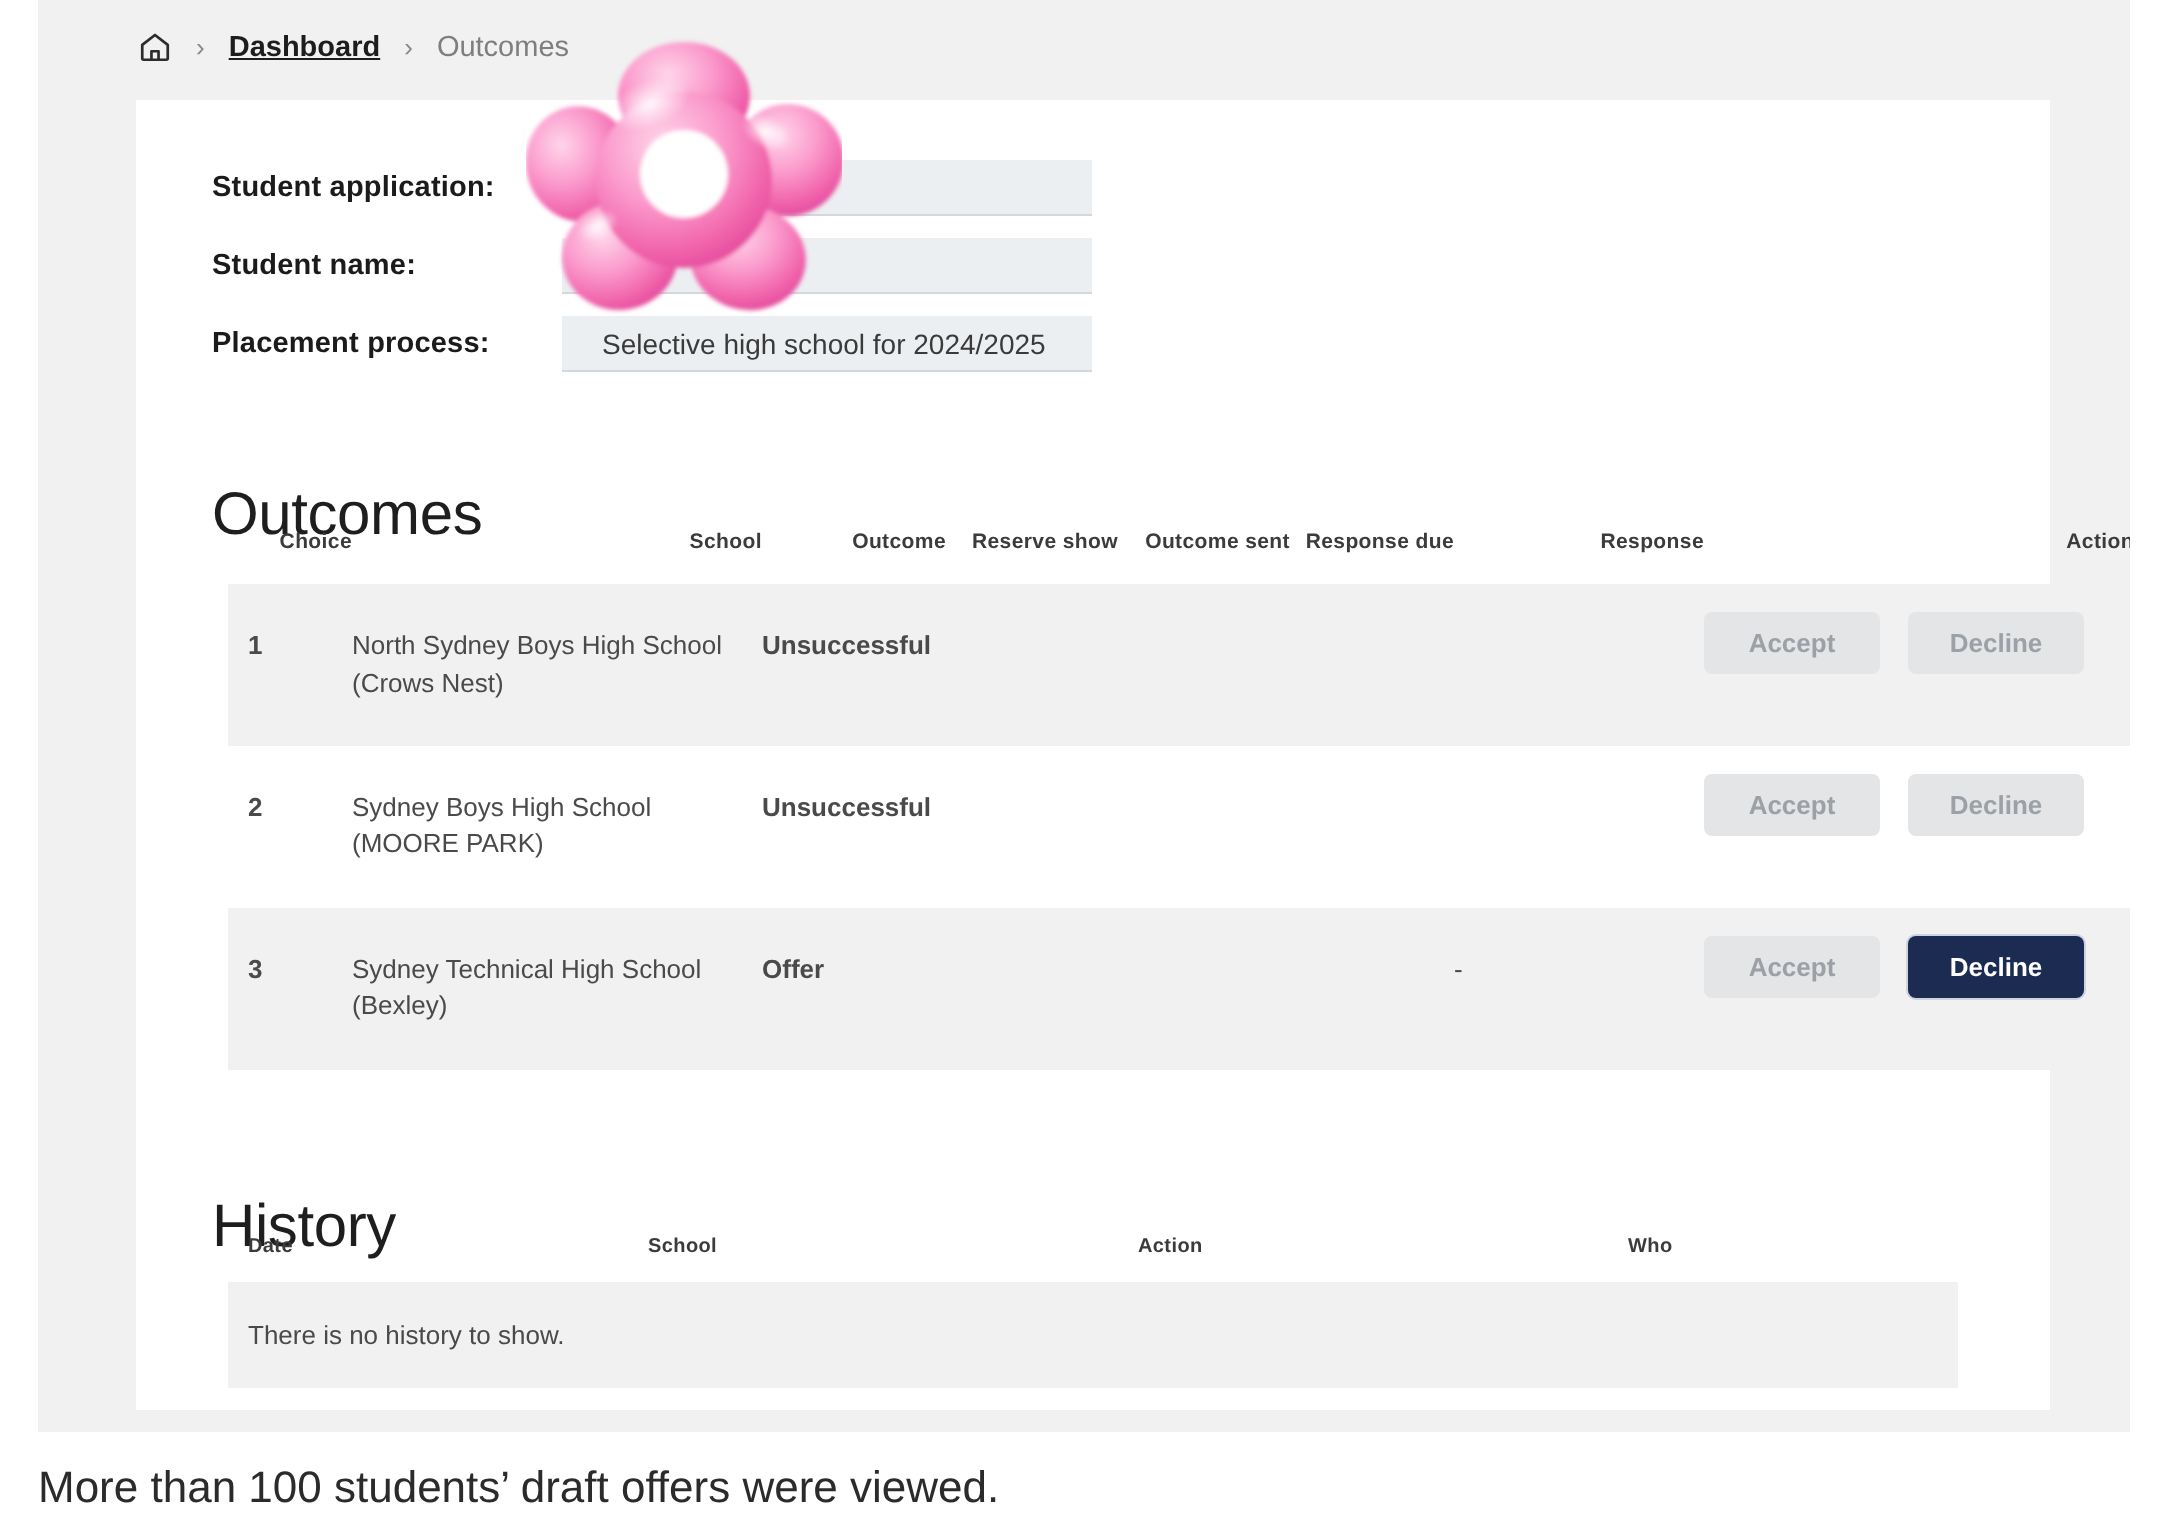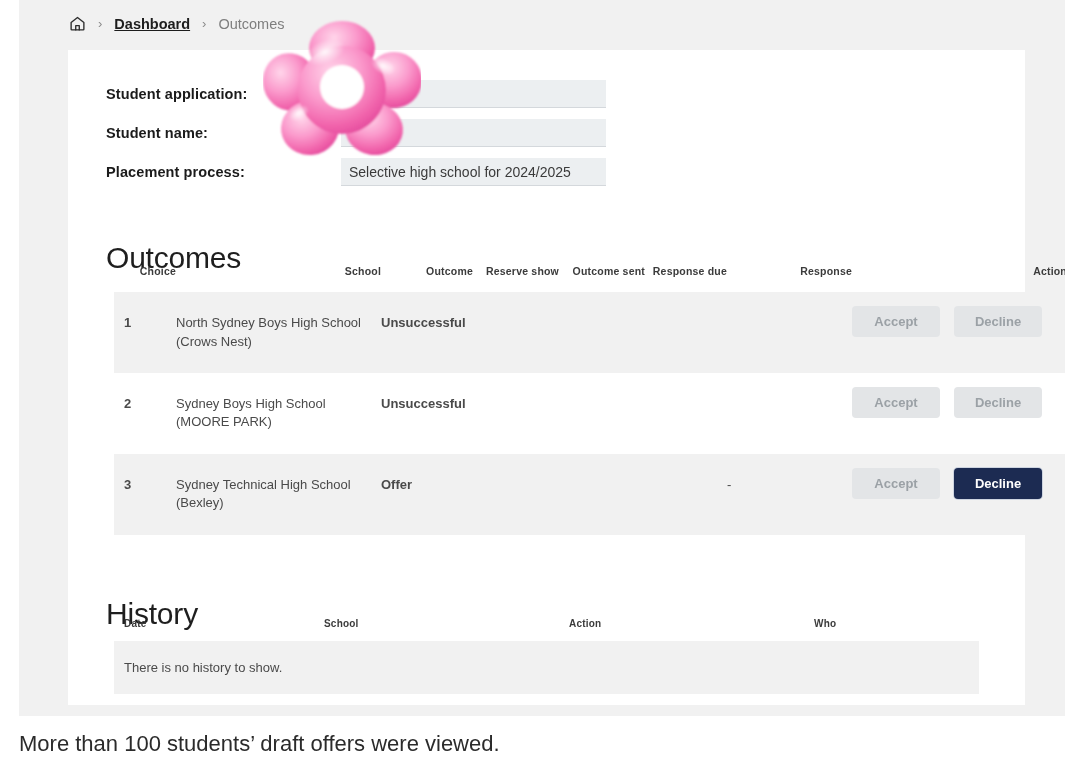--- a/index.html
+++ b/index.html
@@ -75,38 +75,37 @@
     position: absolute;
     left: 38px;
     top: 30px;
     width: 500px;
   }
   .field-row {
     display: flex;
     align-items: center;
     height: 28px;
     margin-bottom: 11px;
-    justify-content: space-between;
   }
   .field-label {
     width: 175px;
     font-size: 14.5px;
     font-weight: bold;
     color: #1b1b1b;
     letter-spacing: 0.1px;
   }
   .field-value {
     width: 265px;
     height: 28px;
     background: #eceff1;
     border: none;
     border-bottom: 1px solid #d4d8dc;
     display: flex;
     align-items: center;
-    padding: 0 8px;
+    padding: 0 20px;
     box-sizing: border-box;
     font-size: 14px;
     color: #3a3a3a;
     font-family: "Liberation Sans", sans-serif;
   }
 
   
   .section-title {
     position: absolute;
     font-size: 30px;

